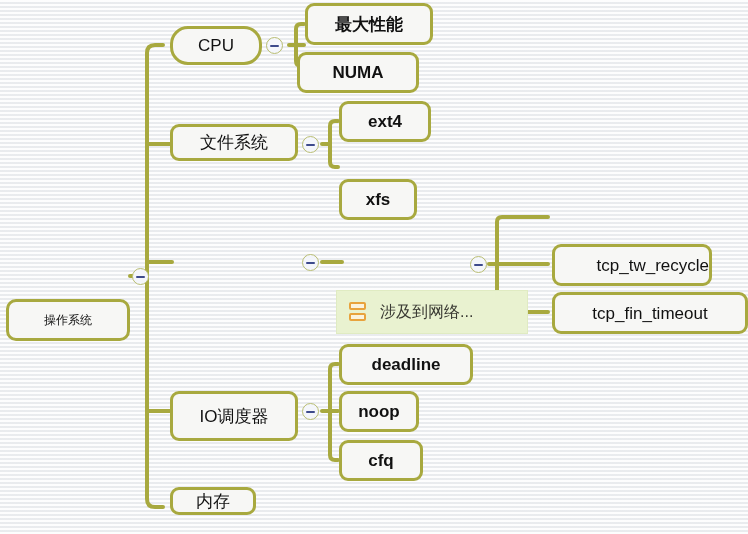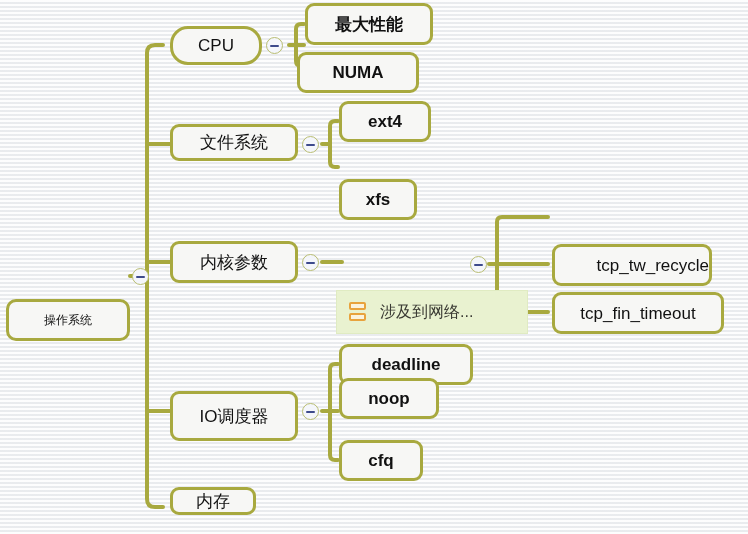--- a/index.html
+++ b/index.html
@@ -195,49 +195,46 @@
     <span class="minus"></span>
   </div>
 
   <div class="node lvl2" style="left:339px; top:101px; width:92px; height:41px;">
     <span class="node-label">ext4</span>
   </div>
   <div class="node lvl2" style="left:339px; top:148px; width:78px; height:41px;margin-top:31px;">
     <span class="node-label">xfs</span>
   </div>
 
-  <div class="node lvl1" style="left:170px; top:241px; width:128px; height:42px;">
-    <span class="node-label">内核参数</span>
-  </div>
   <div class="toggle" style="left:302px; top:254px;">
     <span class="minus"></span>
   </div>
 
   <div class="toggle" style="left:470px; top:256px;">
     <span class="minus"></span>
   </div>
 
   <div class="node lvl3" style="left:552px; top:244px; width:160px; height:42px;justify-content:flex-end;">
     <span class="node-label">tcp_tw_recycle</span>
   </div>
-  <div class="node lvl3" style="left:552px; top:292px; width:172px; height:42px;">
+  <div class="node lvl3" style="left:552px; top:292px; width:196px; height:42px;">
     <span class="node-label">tcp_fin_timeout</span>
   </div>
 
   <div class="node lvl1" style="left:170px; top:391px; width:128px; height:50px;">
     <span class="node-label">IO调度器</span>
   </div>
   <div class="toggle" style="left:302px; top:403px;">
     <span class="minus"></span>
   </div>
 
   <div class="node lvl2" style="left:339px; top:344px; width:134px; height:41px;">
     <span class="node-label">deadline</span>
   </div>
-  <div class="node lvl2" style="left:339px; top:378px; width:100px; height:41px;">
+  <div class="node lvl2" style="left:339px; top:391px; width:80px; height:41px;">
     <span class="node-label">noop</span>
   </div>
   <div class="node lvl2" style="left:339px; top:440px; width:84px; height:41px;">
     <span class="node-label">cfq</span>
   </div>
 
   <div class="node lvl1" style="left:170px; top:487px; width:86px; height:28px;">
     <span class="node-label">内存</span>
   </div>
 

